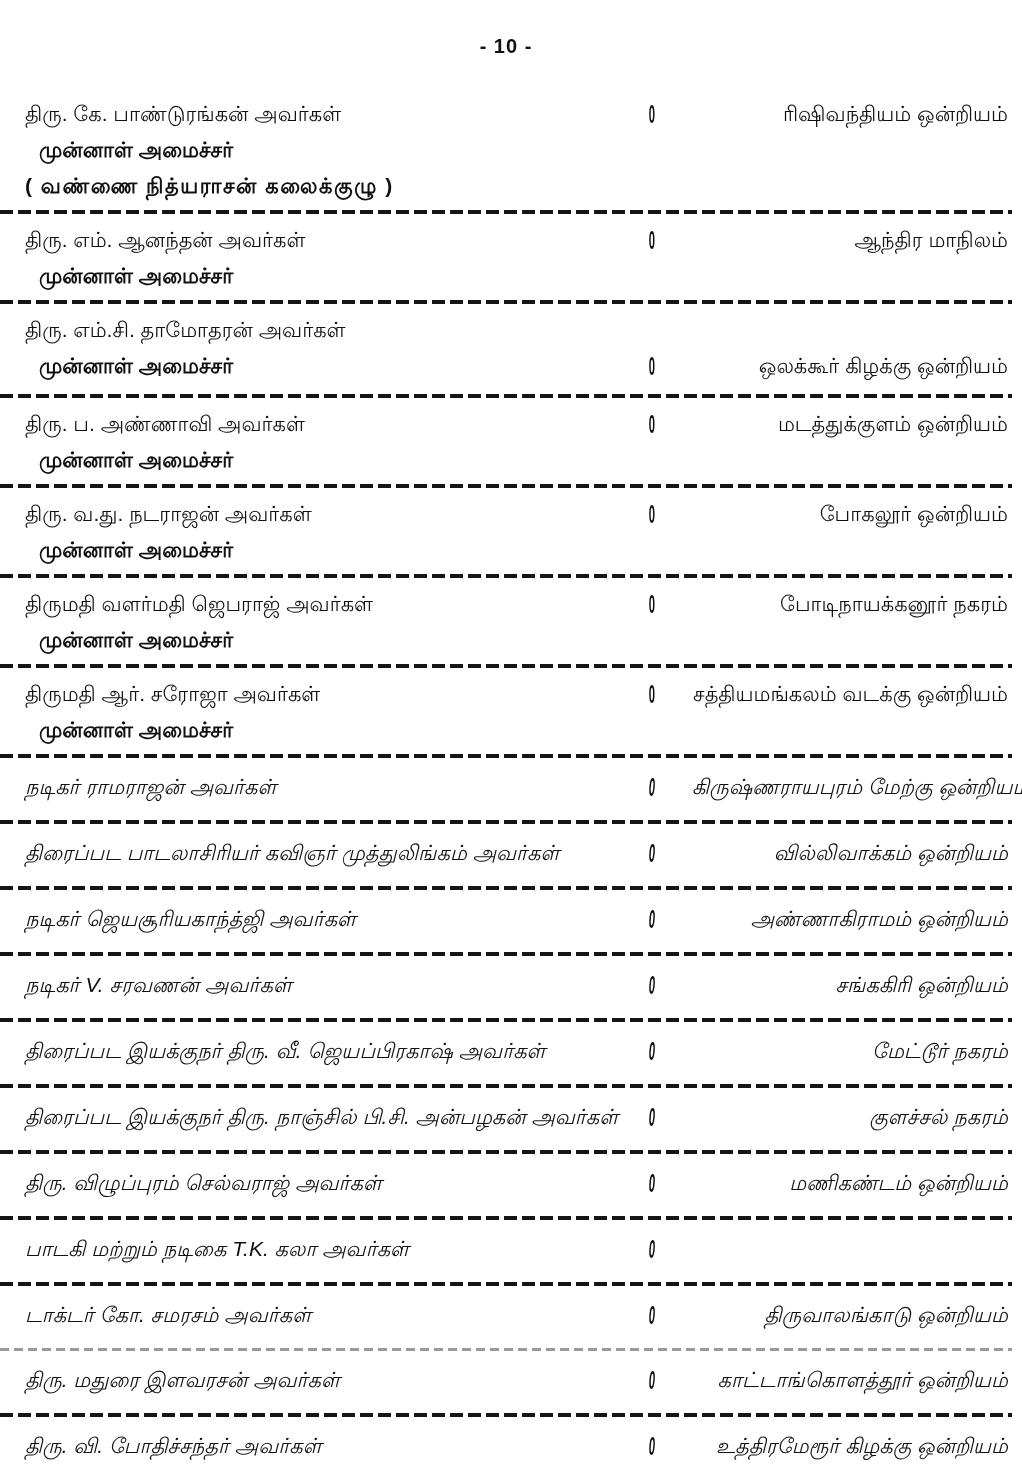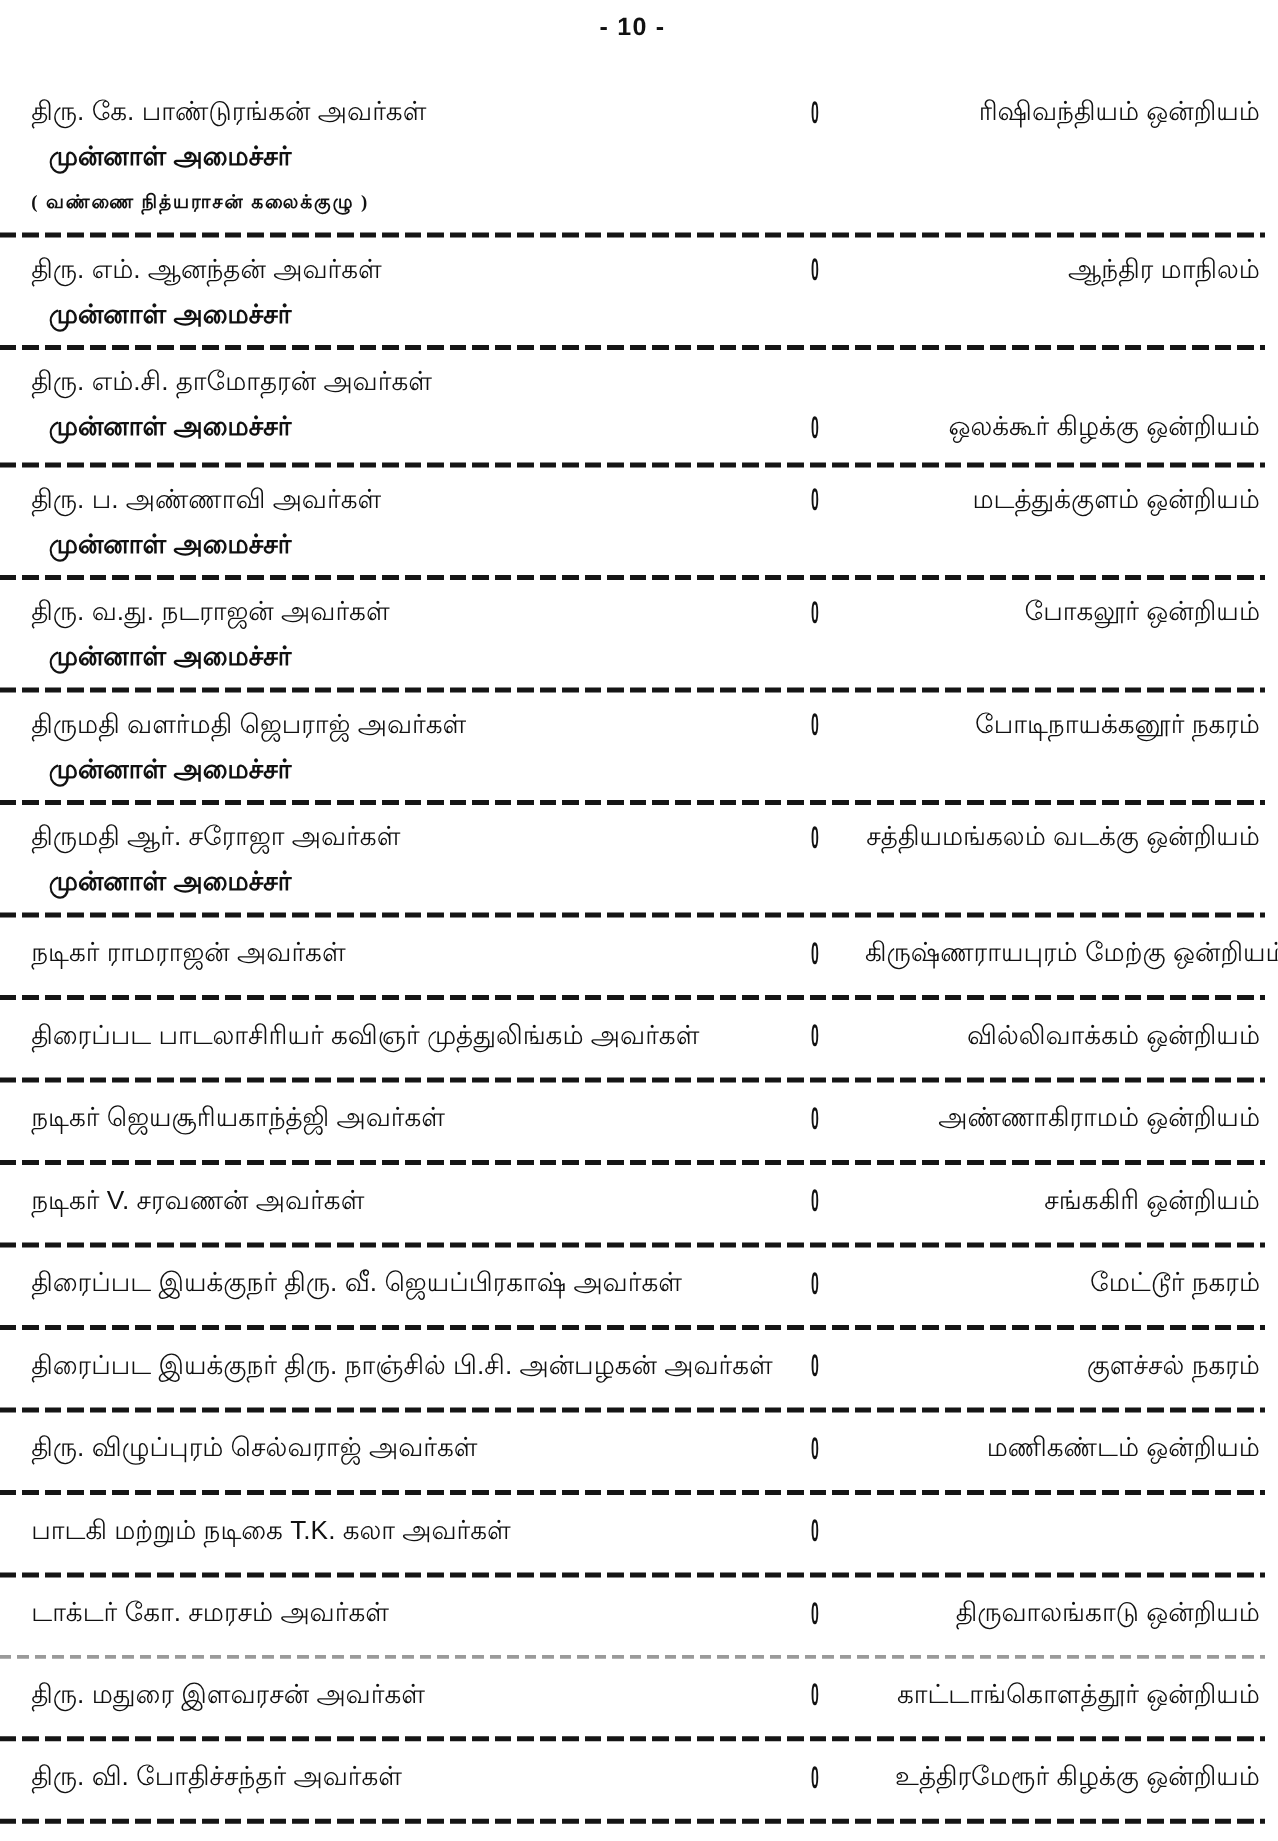--- a/index.html
+++ b/index.html
@@ -16,36 +16,37 @@
     height: 1473px;
     padding: 8px 10px 0 0;
   }
   .page-header {
     text-align: center;
     font-size: 20px;
     font-weight: 700;
     letter-spacing: 1px;
     line-height: 28px;
     margin-bottom: 30px;
+    margin-top: 24px;
   }
   .row-grid {
     display: grid;
     grid-template-columns: 612px 48px 1fr;
     align-items: start;
     padding: 6px 0 4px 0;
     gap: 16px;
   }
-  .row.single .row-grid { padding: 9px 0; }
+  .row.single .row-grid { padding: 9px 0; font-style: italic; }
   .name-col { padding-left: 25px; white-space: nowrap; }
   .name-line { font-size: 21px; line-height: 36px; }
   .name-line.indent { padding-left: 14px; font-weight: bold; }
   .note-line {
-    font-family: Liberation Serif, serif;
+    font-family: Liberation Sans, sans-serif;
     font-weight: 700;
-    font-size: 15px;
+    font-size: 21px;
     line-height: 36px;
     letter-spacing: 1.5px;
   }
   .sym-col { text-align: center; line-height: 36px; }
   .marker {
     display: inline-block;
     font-size: 25px;
     font-weight: 600;
     transform: scaleX(0.45);
     transform-origin: center;

